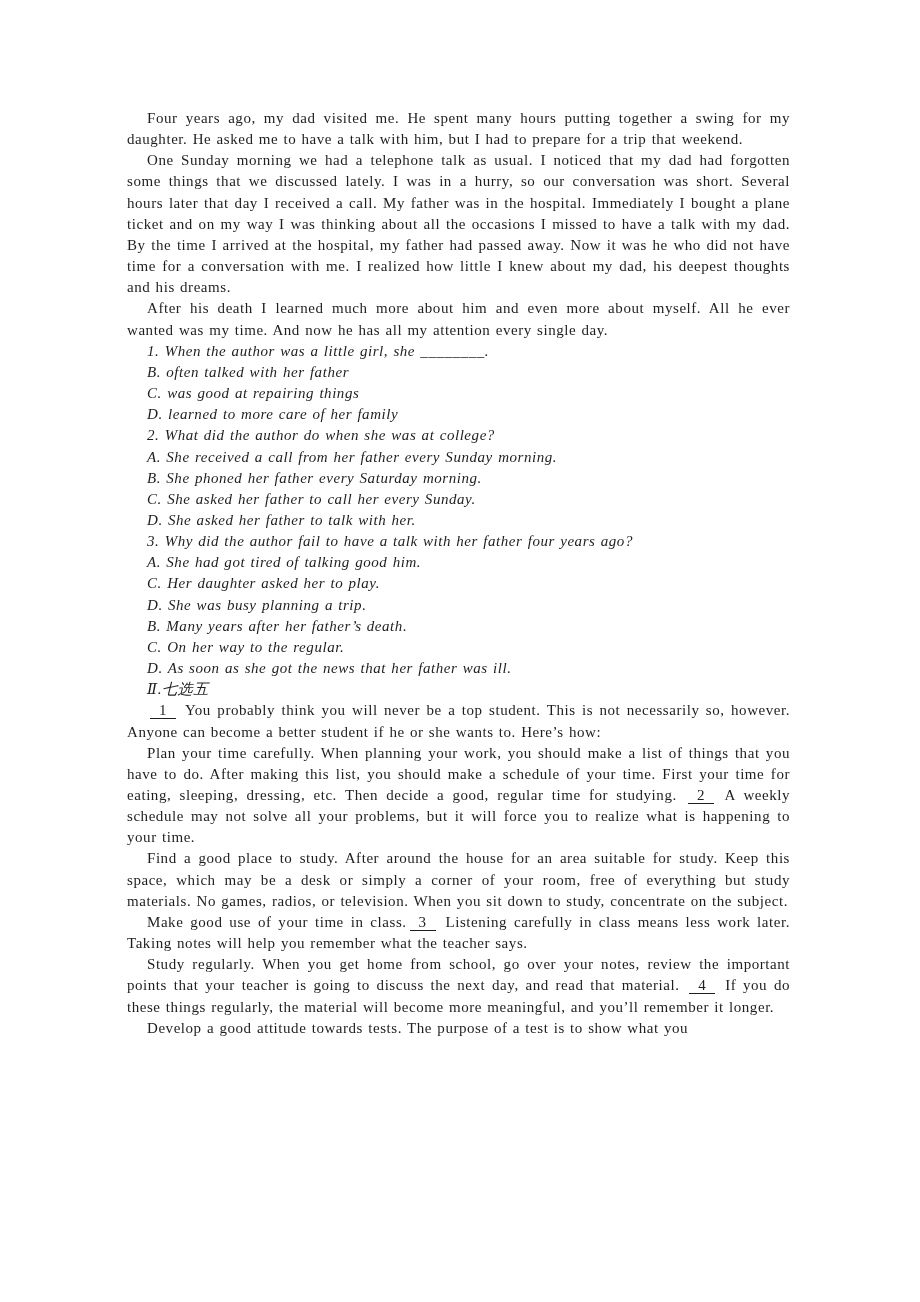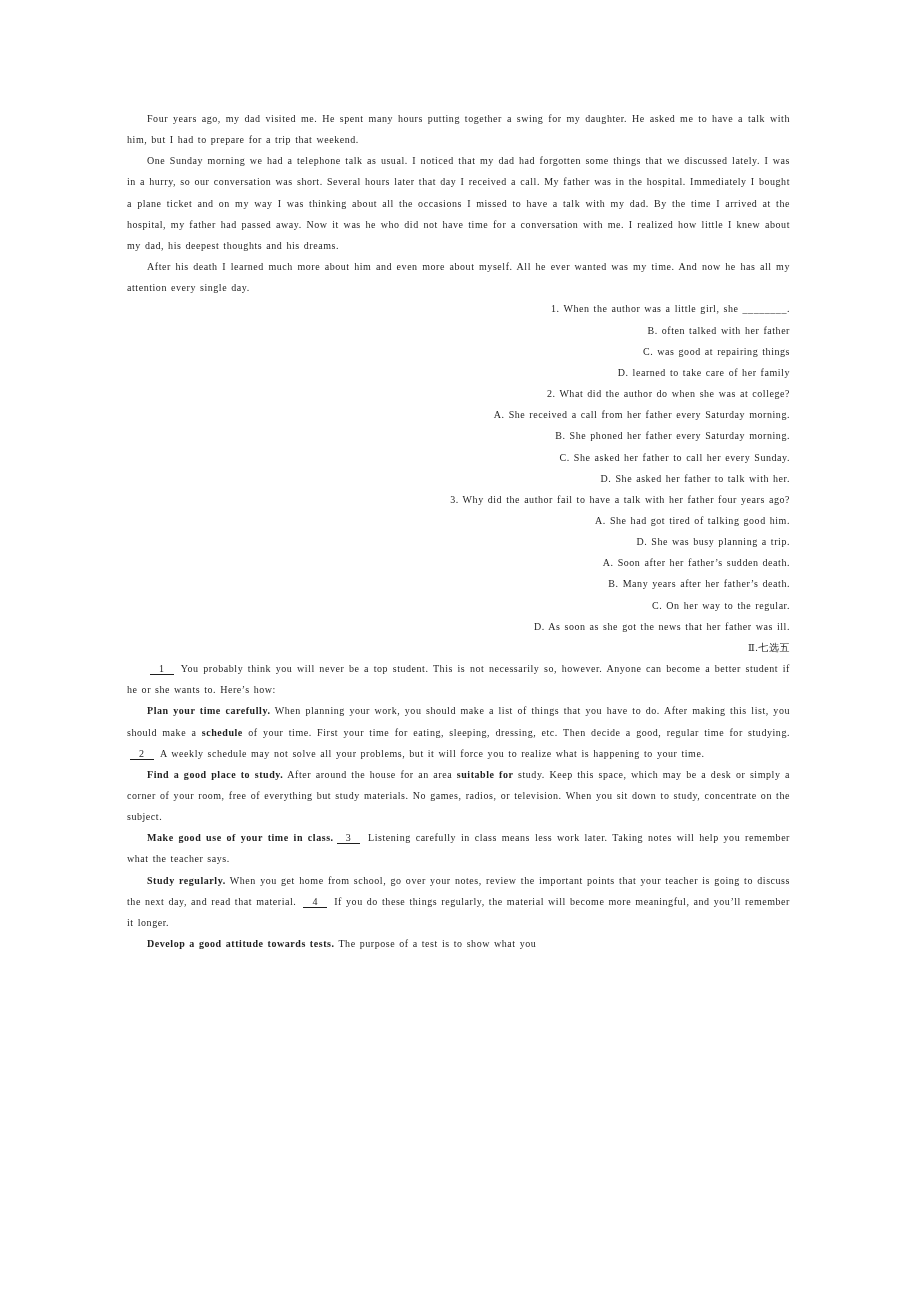--- a/index.html
+++ b/index.html
@@ -15,66 +15,67 @@
     font-family: "Liberation Serif", "DejaVu Serif", serif;
     color: #1e1e1e;
   }
   .page {
     position: absolute;
     top: 108px;
     left: 127px;
     width: 663px;
   }
   .para, .qline, .heading {
-    font-size: 10px;
+    font-size: 15px;
     line-height: 21.15px;
     letter-spacing: 0.55px;
     word-spacing: 1px;
     text-align: justify;
     margin: 0;
   }
   .para {
     text-indent: 20px;
   }
   .qline, .heading {
     padding-left: 20px;
-    text-align: right;
+    text-align: left;
+    font-style: italic;
   }
   .bold {
-    font-weight: bold;
+    font-weight: normal;
   }
   .blank {
     border-bottom: 1px solid #1e1e1e;
     padding: 0 9px;
     margin: 0 3px;
   }
 </style>
 </head>
 <body>
 
 <div class="page">
   <div>
       <div class="para">Four years ago, my dad visited me. He spent many hours putting together a swing for my daughter. He asked me to have a talk with him, but I had to prepare for a trip that weekend.</div>
       <div class="para">One Sunday morning we had a telephone talk as usual. I noticed that my dad had forgotten some things that we discussed lately. I was in a hurry, so our conversation was short. Several hours later that day I received a call. My father was in the hospital. Immediately I bought a plane ticket and on my way I was thinking about all the occasions I missed to have a talk with my dad. By the time I arrived at the hospital, my father had passed away. Now it was he who did not have time for a conversation with me. I realized how little I knew about my dad, his deepest thoughts and his dreams.</div>
       <div class="para">After his death I learned much more about him and even more about myself. All he ever wanted was my time. And now he has all my attention every single day.</div>
     </div>
   <div>
       <div class="qline">1. When the author was a little girl, she ________.</div>
       <div class="qline">B. often talked with her father</div>
       <div class="qline">C. was good at repairing things</div>
-      <div class="qline">D. learned to take care of her family</div>
+      <div class="qline">D. learned to more care of her family</div>
       <div class="qline">2. What did the author do when she was at college?</div>
-      <div class="qline">A. She received a call from her father every Saturday morning.</div>
+      <div class="qline">A. She received a call from her father every Sunday morning.</div>
       <div class="qline">B. She phoned her father every Saturday morning.</div>
       <div class="qline">C. She asked her father to call her every Sunday.</div>
       <div class="qline">D. She asked her father to talk with her.</div>
       <div class="qline">3. Why did the author fail to have a talk with her father four years ago?</div>
       <div class="qline">A. She had got tired of talking good him.</div>
+      <div class="qline">C. Her daughter asked her to play.</div>
       <div class="qline">D. She was busy planning a trip.</div>
-      <div class="qline">A. Soon after her father’s sudden death.</div>
       <div class="qline">B. Many years after her father’s death.</div>
       <div class="qline">C. On her way to the regular.</div>
       <div class="qline">D. As soon as she got the news that her father was ill.</div>
     </div>
   <div class="heading">Ⅱ.七选五</div>
   <div>
       <div class="para"><span class="blank">1</span><span> You probably think you will never be a top student. This is not necessarily so, however. Anyone can become a better student if he or she wants to. Here’s how:</span></div>
       <div class="para"><span class="bold">Plan your time carefully.</span><span> When planning your work, you should make a list of things that you have to do. After making this list, you should make a </span><span class="bold">schedule</span><span> of your time. First your time for eating, sleeping, dressing, etc. Then decide a good, regular time for studying. </span><span class="blank">2</span><span> A weekly schedule may not solve all your problems, but it will force you to realize what is happening to your time.</span></div>
       <div class="para"><span class="bold">Find a good place to study.</span><span> After around the house for an area </span><span class="bold">suitable for</span><span> study. Keep this space, which may be a desk or simply a corner of your room, free of everything but study materials. No games, radios, or television. When you sit down to study, concentrate on the subject.</span></div>
       <div class="para"><span class="bold">Make good use of your time in class.</span><span class="blank">3</span><span> Listening carefully in class means less work later. Taking notes will help you remember what the teacher says.</span></div>

